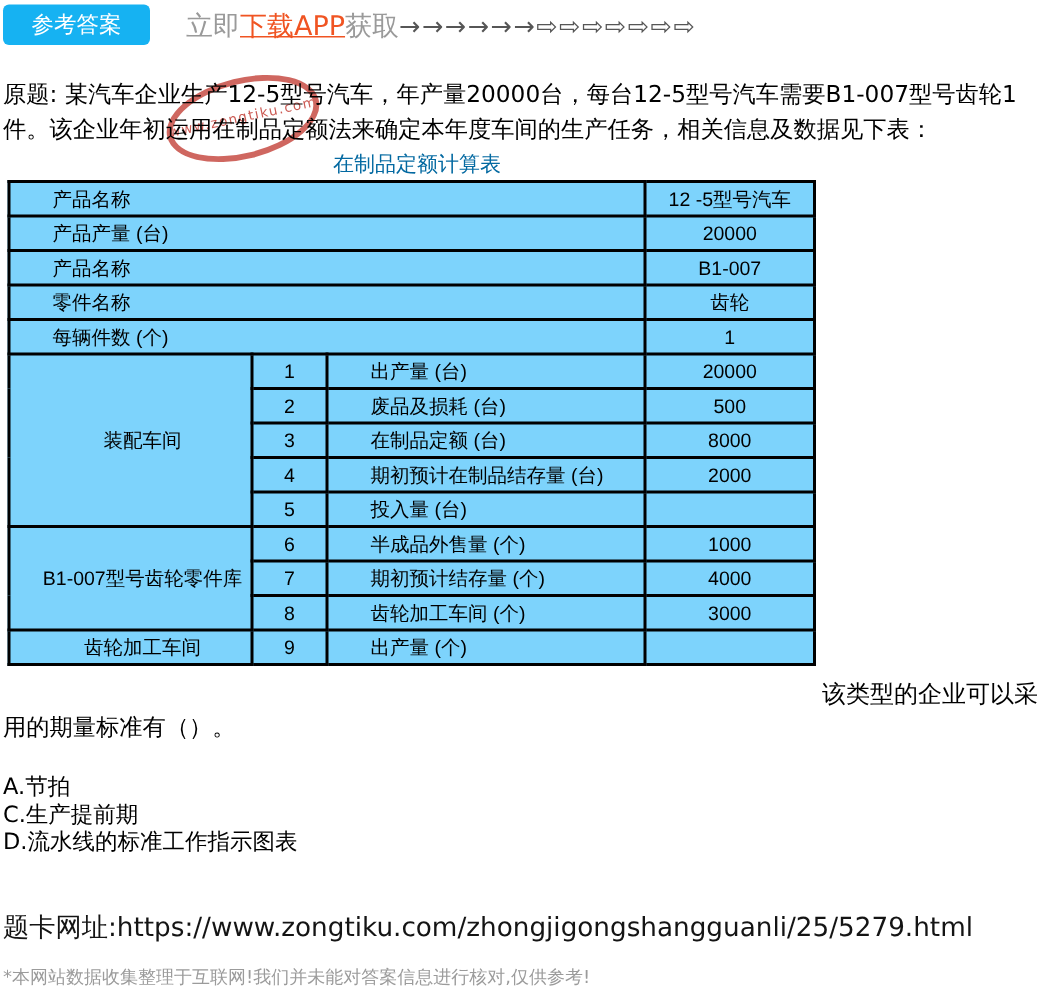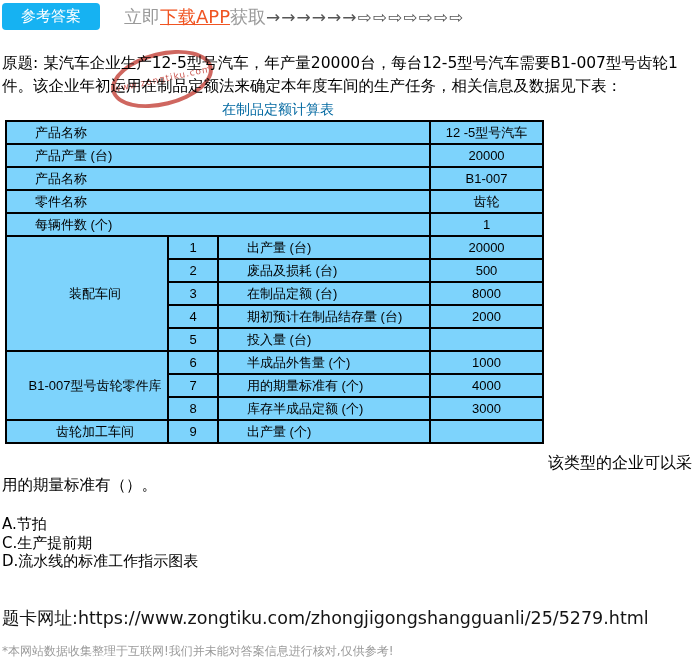--- a/index.html
+++ b/index.html
@@ -137,26 +137,26 @@
     </tr>
 
     <tr>
       <td class="c-group" rowspan="3">B1-007型号齿轮零件库</td>
       <td class="c-num">6</td>
       <td class="c-item">半成品外售量 (个)</td>
       <td class="c-val">1000</td>
     </tr>
     <tr>
       <td class="c-num">7</td>
-      <td class="c-item">用的期量标准有 (个)</td>
+      <td class="c-item">期初预计结存量 (个)</td>
       <td class="c-val">4000</td>
     </tr>
     <tr>
       <td class="c-num">8</td>
-      <td class="c-item">库存半成品定额 (个)</td>
+      <td class="c-item">齿轮加工车间 (个)</td>
       <td class="c-val">3000</td>
     </tr>
 
     <tr>
       <td class="c-group">齿轮加工车间</td>
       <td class="c-num">9</td>
       <td class="c-item">出产量 (个)</td>
       <td class="c-val"></td>
     </tr>
   </tbody>

